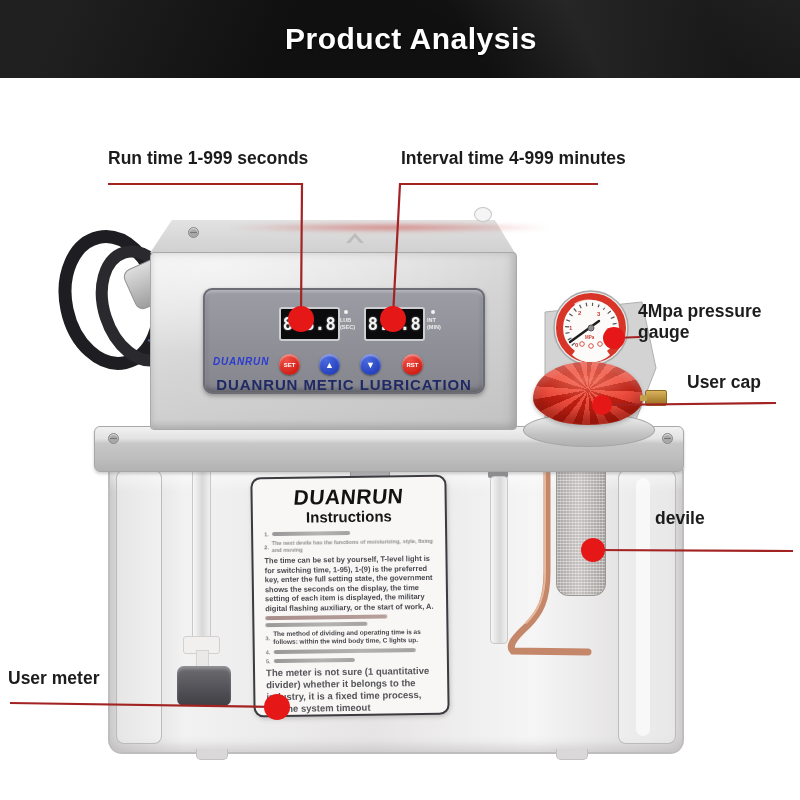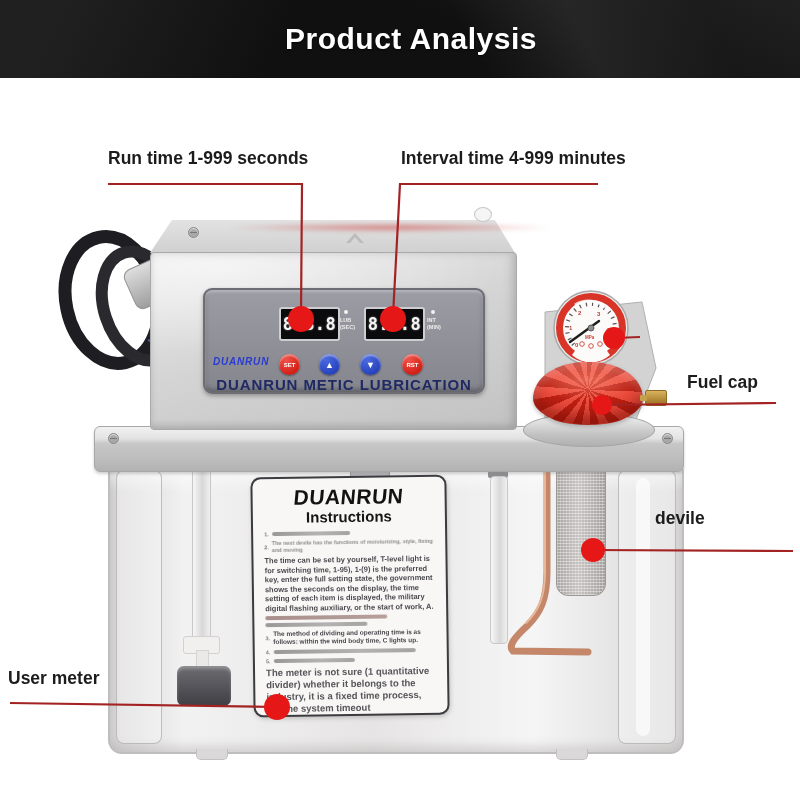--- a/index.html
+++ b/index.html
@@ -249,21 +249,25 @@
     <circle cx="591" cy="328" r="3" fill="#8d8d8d" stroke="#5a5a5a"></circle>
     <path d="M575,305 A27,27 0 0 1 607,308" fill="none" stroke="rgba(255,255,255,.8)" stroke-width="3"></path>
   </svg>
   <div class="abs cap-collar"></div>
   <div class="abs cap-base"></div>
   <div class="abs cap-knob"></div>
   <div class="abs brass"></div>
 
   <div class="abs lbl" style="left:108px;top:148px;">Run time 1-999 seconds</div>
   <div class="abs lbl" style="left:401px;top:148px;">Interval time 4-999 minutes</div>
-  <div class="abs lbl" style="left:687px;top:372px;">Fuel cap</div>
+  <div class="abs lbl" style="left:638px;top:301px;">
+    <div>4Mpa pressure</div>
+    <div>gauge</div>
+  </div>
+  <div class="abs lbl" style="left:687px;top:372px;">User cap</div>
   <div class="abs lbl" style="left:655px;top:508px;">
     <div>devile</div>
   </div>
   <div class="abs lbl" style="left:8px;top:668px;">User meter</div>
 
   <svg class="abs svg-full">
     <polyline points="108,184 302,184 301,316" fill="none" stroke="#a32323" stroke-width="2.2"></polyline>
     <polyline points="598,184 400,184 393,316" fill="none" stroke="#a32323" stroke-width="2.2"></polyline>
     <line x1="614" y1="338" x2="640" y2="337" stroke="#a32323" stroke-width="2.2"></line>
     <line x1="602" y1="405" x2="776" y2="403" stroke="#a32323" stroke-width="2.2"></line>

